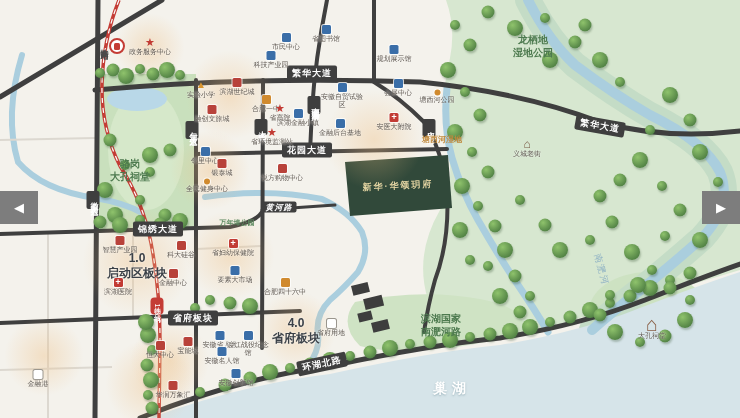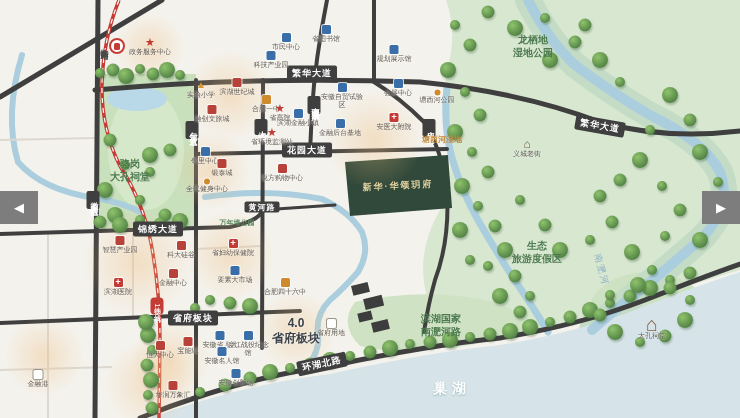--- a/index.html
+++ b/index.html
@@ -258,44 +258,44 @@
 
   <div id="overlay">
     <div class="project-name" style="left:398px;top:186px">新华·华颂玥府</div>
     <div class="lake-label" style="left:452px;top:389px">巢湖</div>
     <div class="metro-station" style="left:117px;top:46px"></div>
     <div class="station-name" style="left:103px;top:44px">高铁南站</div>
     <div class="line-badge" style="left:157px;top:306px">地铁1号线</div>
   <span class="road-badge" style="left: 312px; top: 73px;">繁华大道</span>
       <span class="road-badge" style="left: 600px; top: 126px; transform: translate(-50%, -50%) rotate(10deg);">繁华大道</span>
       <span class="road-badge" style="left: 307px; top: 150px;">花园大道</span>
-      <span class="road-badge sm" style="left: 262px; top: 207px;">黄河路</span>
+      <span class="road-badge sm" style="left: 279px; top: 207px; font-style: italic;">黄河路</span>
       <span class="road-badge" style="left: 158px; top: 229px;">锦绣大道</span>
       <span class="road-badge" style="left: 193px; top: 318px;">省府板块</span>
       <span class="road-badge" style="left: 322px; top: 364px; transform: translate(-50%, -50%) rotate(-12deg);">环湖北路</span>
       <span class="road-badge v" style="left: 93px; top: 200px;">徽州大道</span>
       <span class="road-badge v" style="left: 192px; top: 130px;">包河大道</span>
       <span class="road-badge v" style="left: 261px; top: 127px;">上海路</span>
       <span class="road-badge v" style="left: 314px; top: 105px;">南淝河路</span>
       <span class="road-badge v" style="left: 429px; top: 128px;">庐州大道</span>
+      <div class="plate" style="left: 137px; top: 266px;">
+        <div>1.0</div>
+        <div>启动区板块</div>
+      </div>
       <div class="plate" style="left: 296px; top: 331px;">
         <div>4.0</div>
         <div>省府板块</div>
       </div>
       <div class="area-label park" style="left: 130px; top: 170px;">
         <div>骆岗</div>
         <div>大孔祠堂</div>
       </div>
       <div class="area-label park" style="left: 533px; top: 46px;">
         <div>龙栖地</div>
         <div>湿地公园</div>
-      </div>
-      <div class="area-label park" style="left: 537px; top: 252px;">
-        <div>生态</div>
-        <div>旅游度假区</div>
       </div>
       <div class="area-label park" style="left: 441px; top: 325px;">
         <div>滨湖国家</div>
         <div>南淝河路</div>
       </div>
       <div class="area-label wet" style="left: 442px; top: 140px;">
         <div>塘西河湿地</div>
       </div>
       <div class="area-label park-sm" style="left: 237px; top: 223px;">
         <div>万年埠公园</div>

